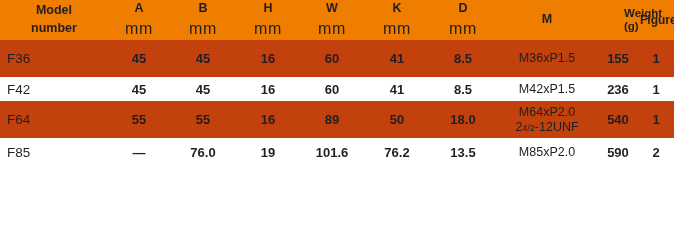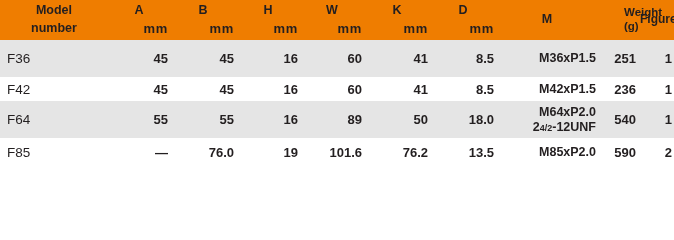--- a/index.html
+++ b/index.html
@@ -38,24 +38,23 @@
     font-size: 12.5px;
     line-height: 1.42;
     height: 40px;
     padding: 0 2px;
     text-align: center;
     vertical-align: middle;
     border: 0;
   }
   thead th .unit {
     display: block;
-    font-weight: bold;
-    font-size: 13px;
+    font-weight: normal;
+    font-size: 16px;
     letter-spacing: 0.7px;
-    text-align: right;
   }
   thead th.th-model .l1,
   thead th.th-model .l2 {
     display: block;
   }
   thead th.th-weight .wl1,
   thead th.th-weight .wl2 {
     display: block;
     font-size: 11.5px;
     line-height: 1.18;
@@ -65,44 +64,44 @@
     font-size: 12px;
     font-weight: bold;
   }
   thead th.th-m {
     font-size: 12.5px;
   }
 
   tbody td {
     font-size: 13px;
     font-weight: bold;
-    text-align: right;
+    text-align: center;
     vertical-align: middle;
     padding: 0 2px;
     border: 0;
     color: #231f20;
   }
   tbody td.cell-model {
     text-align: left;
     padding-left: 7px;
     font-weight: normal;
     font-size: 13.5px;
   }
   tbody td.cell-m {
-    font-weight: bold;
+    font-weight: normal;
     font-size: 12.5px;
     line-height: 1.2;
   }
   tbody td.cell-m .m-line {
     display: block;
   }
   tbody td.cell-figure {
     font-weight: bold;
   }
-  tbody tr.row-odd  td { background: #e5e5e5; }
+  tbody tr.row-odd  td { background: #c2410c; }
   tbody tr.row-even td { background: #ffffff; }
 
   tbody tr.r1 td { height: 37px; }
   tbody tr.r2 td { height: 24px; margin-left: 25px; }
   tbody tr.r3 td { height: 37px; }
   tbody tr.r4 td { height: 29px; margin-top: 36px; }
 
   .dash {
     font-weight: bold;
     letter-spacing: 0;
@@ -177,21 +176,21 @@
       <td class="cell-model">F36</td>
       <td>45</td>
       <td>45</td>
       <td>16</td>
       <td>60</td>
       <td>41</td>
       <td>8.5</td>
       <td class="cell-m">
         <span class="m-line">M36xP1.5</span>
       </td>
-      <td>251</td>
+      <td>155</td>
       <td class="cell-figure">1</td>
     </tr>
 
     <tr class="row-even r2">
       <td class="cell-model">F42</td>
       <td>45</td>
       <td>45</td>
       <td>16</td>
       <td>60</td>
       <td>41</td>

